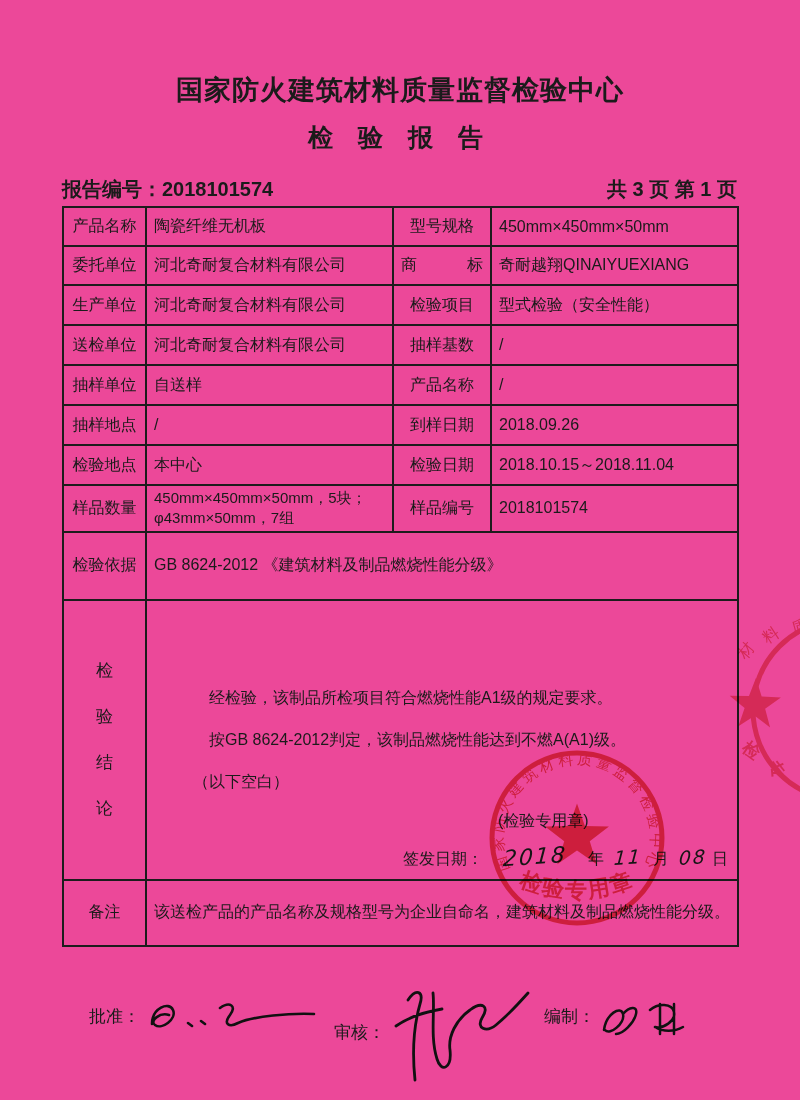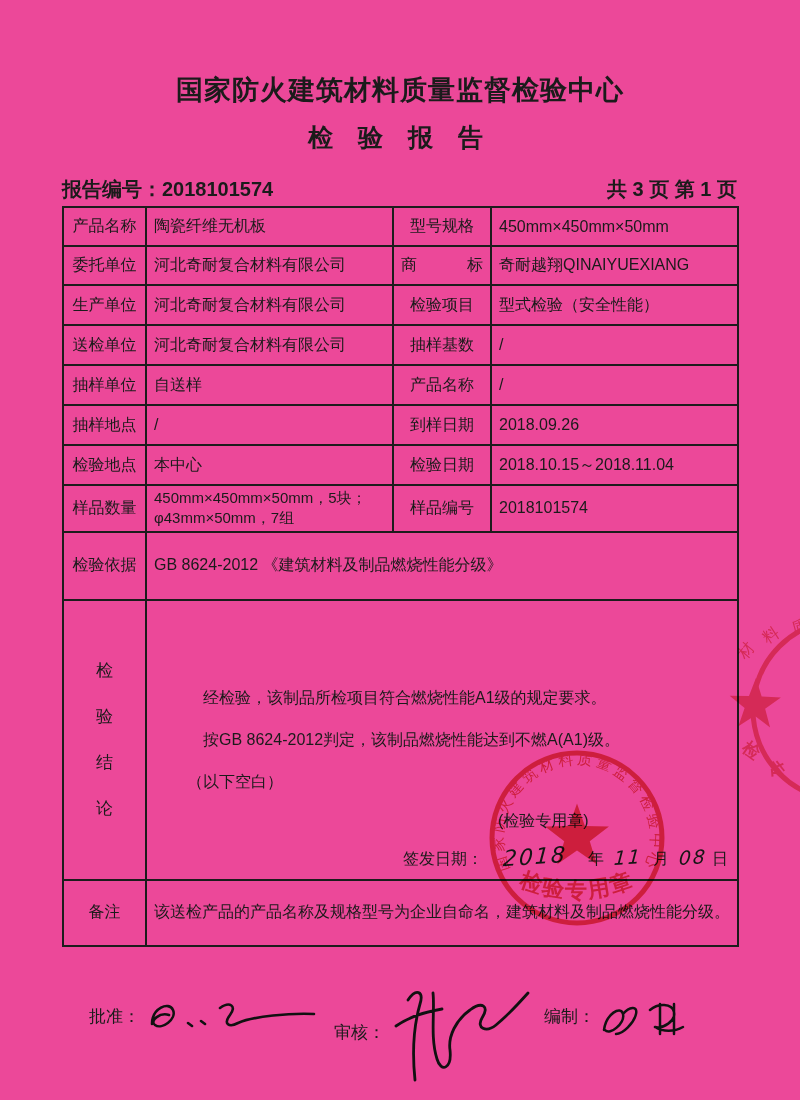--- a/index.html
+++ b/index.html
@@ -39,21 +39,21 @@
   tr.r-item { height:35px; }
   tr.r-concl{ height:280px; }
   tr.r-note { height:66px; }
 
   .concl-lbl-cell { vertical-align:middle; }
   .concl-label {
     display:flex; flex-direction:column; align-items:center;
     justify-content:center; gap:23px; font-size:17px;
   }
   .concl-cell { position:relative; padding:0 !important; }
-  .concl-text { padding:22px 7px 0 40px; }
+  .concl-text { padding:22px 7px 0 40px;margin-left:6px; }
   .concl-text p { margin:0 0 21px 0; font-size:16px; }
   .concl-text p.ind { text-indent:1em; }
   .seal-note {
     position:absolute; left:338px; top:210px; font-size:16px; white-space:nowrap;margin-left:13px;
   }
   .issue-date {
     position:absolute; left:256px; top:243px; font-size:16px; white-space:nowrap;
   }
   .hw {
     display:inline-block; font-style:italic; font-size:22px;

